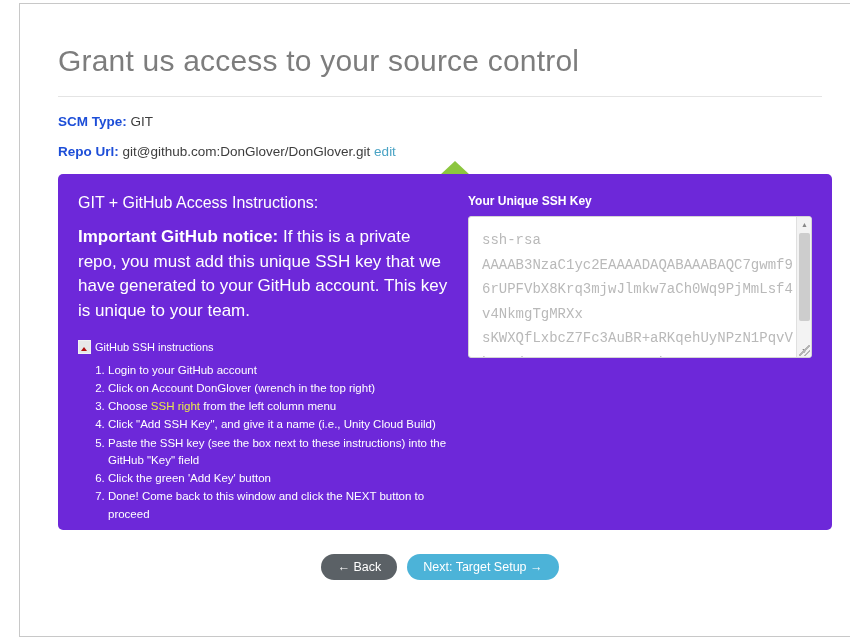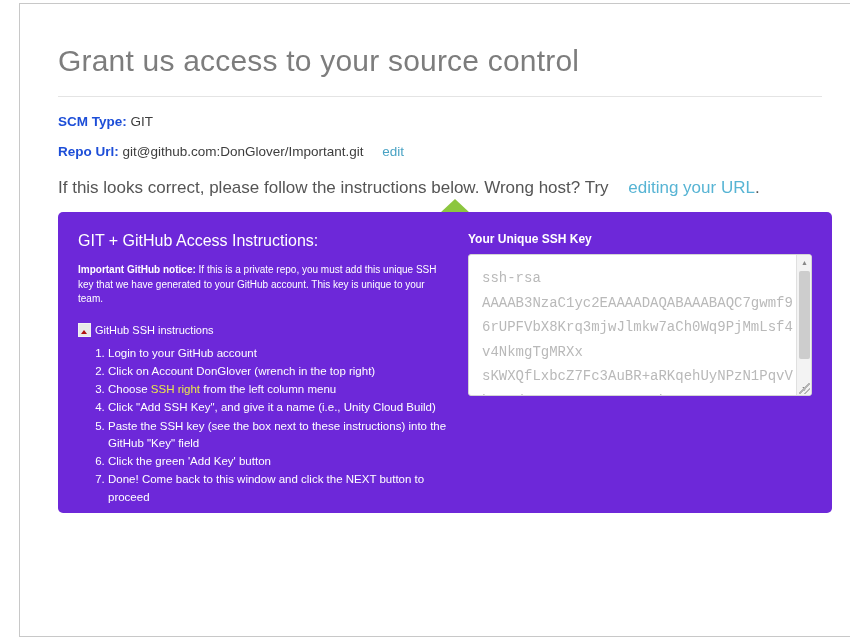--- a/index.html
+++ b/index.html
@@ -46,21 +46,20 @@
   .meta-row:first-of-type { margin-top: 14px; }
   .meta-label {
     font-weight: bold;
     color: #1d4ed8;
   }
   .meta-value { color: #3d3d3d; }
   .link {
     color: #4aa3c4;
     text-decoration: none;
     cursor: pointer;
-    margin-left: 15px;
   }
   .instructions-lead {
     font-size: 17px;
     font-weight: 300;
     color: #555;
     margin: 18px 0 14px 0;
   }
   .instructions-lead .link { color: #57b4d4; }
 
   .panel-wrap {
@@ -92,21 +91,21 @@
     flex: 0 0 372px;
     color: #fff;
   }
   .panel-heading {
     font-size: 16px;
     font-weight: 300;
     color: #fff;
     margin: 2px 0 13px 0;
   }
   .notice {
-    font-size: 10px;
+    font-size: 17px;
     line-height: 1.45;
     color: #ffffff;
     margin: 0 0 12px 0;
   }
   .notice b { font-weight: bold; }
   .broken-img {
     display: inline-flex;
     align-items: center;
     font-size: 11px;
     color: #ffffff;
@@ -255,28 +254,25 @@
 
     <h1 class="page-title">Grant us access to your source control</h1>
 
     <p class="meta-row">
       <span class="meta-label">SCM Type:</span>
       <span class="meta-value">GIT</span>
     </p>
 
     <p class="meta-row">
       <span class="meta-label">Repo Url:</span>
-      <span class="meta-value">git@github.com:DonGlover/Important.git</span>
+      <span class="meta-value">git@github.com:DonGlover/DonGlover.git</span>
       <a class="link" href="#">edit</a>
     </p>
 
 
-    <p class="instructions-lead">
-      <span>If this looks correct, please follow the instructions below. Wrong host? Try </span><a class="link" href="#">editing your URL</a><span>.</span>
-    </p>
 
     <div class="panel-wrap">
       <div class="panel-arrow"></div>
       <div class="green-panel">
 
         <div class="panel-left">
           <div class="panel-heading">GIT + GitHub Access Instructions:</div>
 
           <p class="notice">
             <b>Important GitHub notice:</b><span> If this is a private repo, you must add this unique SSH key that we have generated to your GitHub account. This key is unique to your team.</span>
@@ -313,15 +309,19 @@
               <div class="scroll-thumb"></div>
               <div class="scroll-arrow down">▼</div>
             </div>
             <div class="resize-grip"></div>
           </div>
         </div>
 
       </div>
     </div>
 
+    <div class="footer-buttons">
+      <button class="btn btn-back">← Back</button>
+      <button class="btn btn-next">Next: Target Setup →</button>
+    </div>
 
   </div>
 </div>
 
 </body></html>

